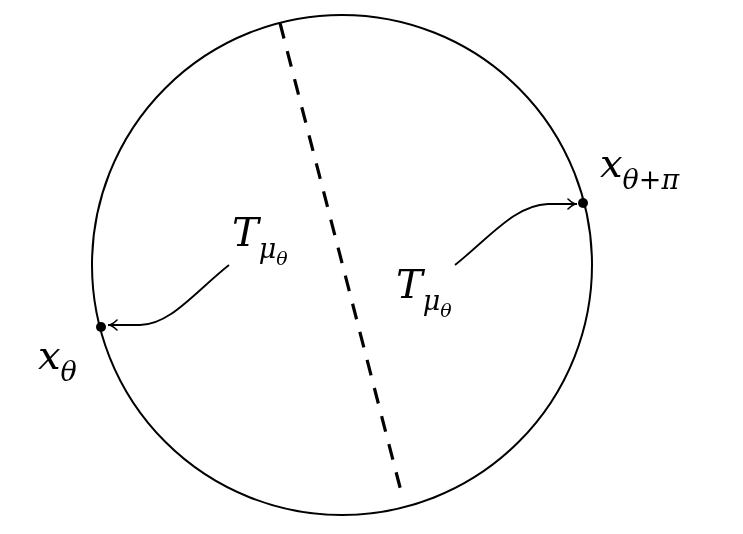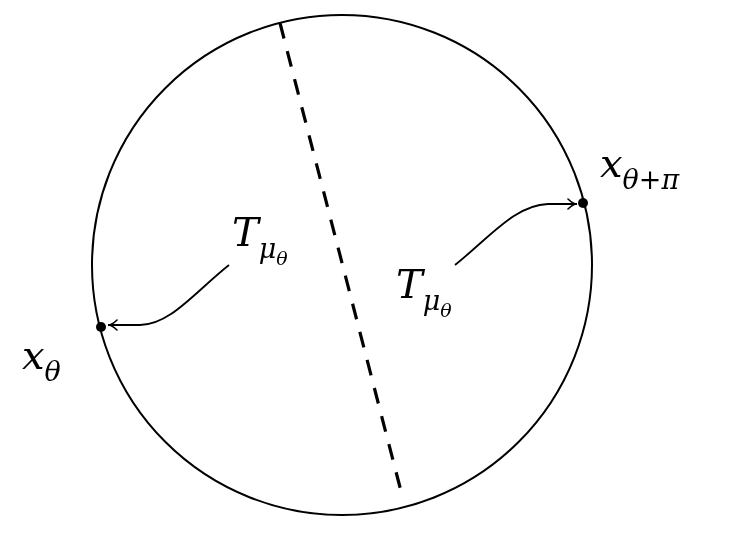--- a/index.html
+++ b/index.html
@@ -39,21 +39,21 @@
   <line x1="280" y1="23" x2="402" y2="495" stroke="#000" stroke-width="3.2" stroke-dasharray="16,13"></line>
 
   <path d="M229,265 C195,292 170,325 140,325 L108,325" fill="none" stroke="#000" stroke-width="1.8" marker-end="url(#arrowhead)"></path>
 
   <path d="M455,265 C490,237 515,205 548,204 L577,204" fill="none" stroke="#000" stroke-width="1.8" marker-end="url(#arrowhead)"></path>
 
   <circle cx="101" cy="327" r="5" fill="#000"></circle>
   <circle cx="583" cy="203" r="5" fill="#000"></circle>
 </svg>
 
-<div class="math-label" style="left:22px; top:335px;">
+<div class="math-label" style="left:38px; top:335px;">
   <span class="main">x</span><sub>θ</sub>
 </div>
 
 <div class="math-label" style="left:600px; top:143px;text-align:right;">
   <span class="main">x</span><sub>θ+π</sub>
 </div>
 
 <div class="math-label" style="left:232px; top:212px;">
   <span class="main">T</span><sub><span>μ</span><sub>θ</sub></sub>
 </div>

